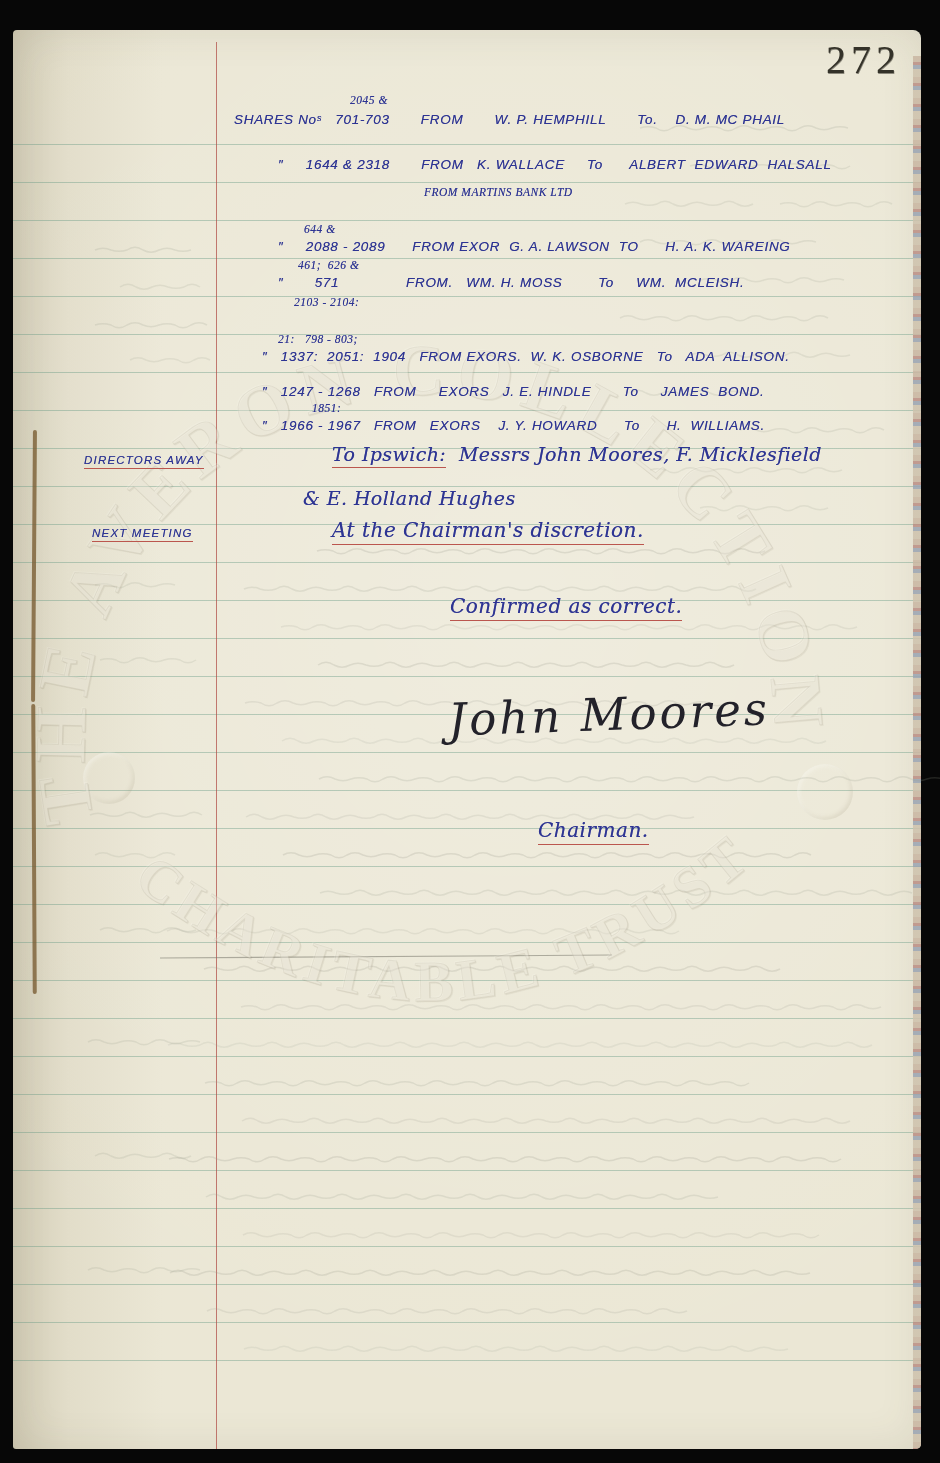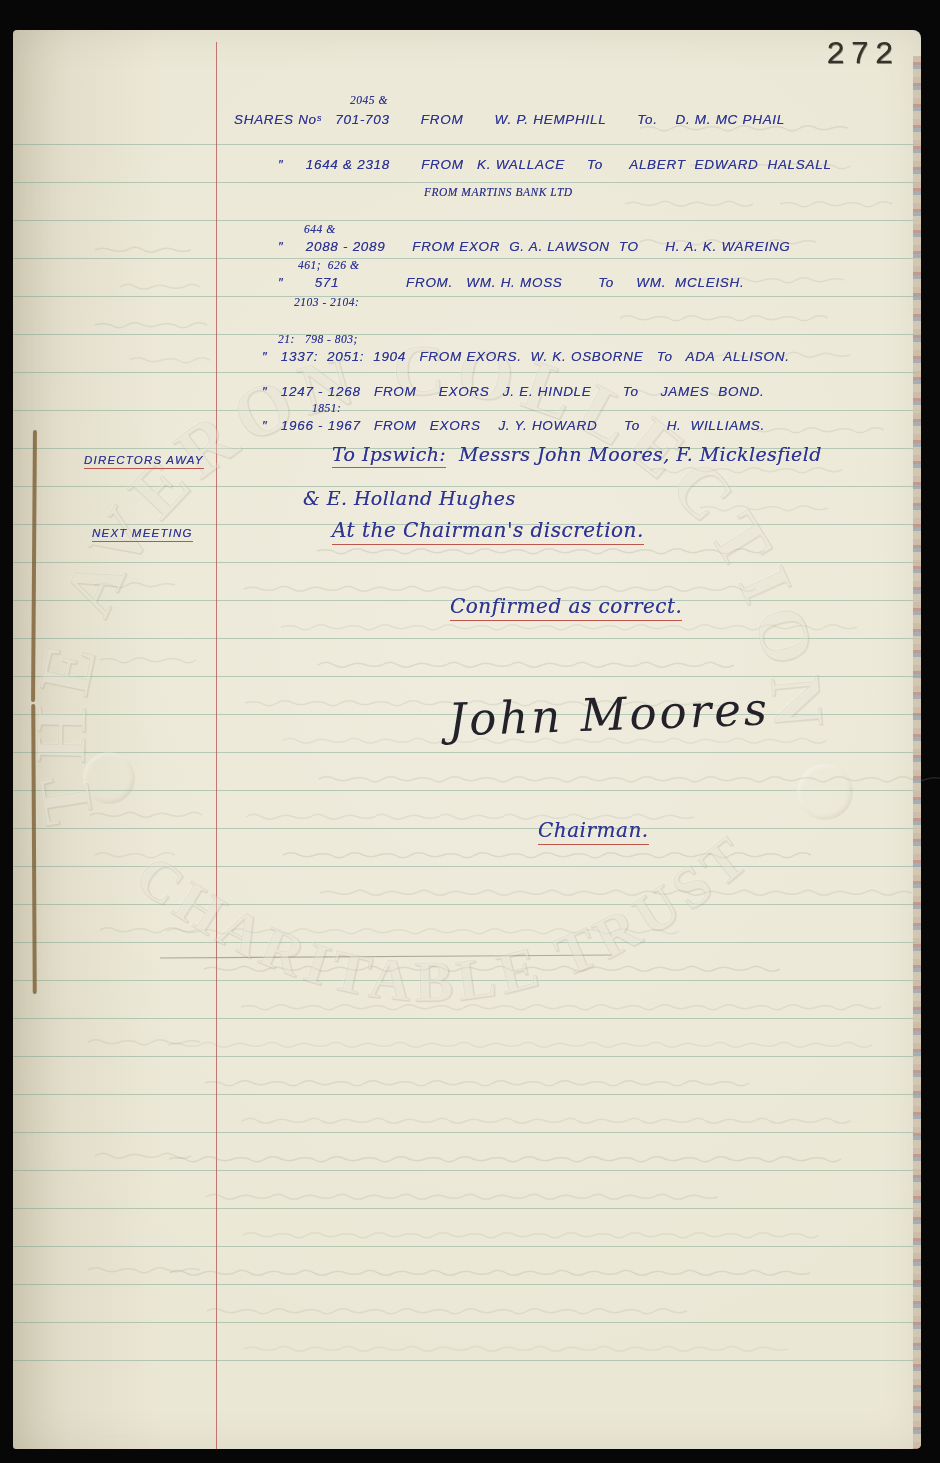--- a/index.html
+++ b/index.html
@@ -43,21 +43,21 @@
        text-shadow:0 0 .5px rgba(45,52,147,.65);}
   .caps{font-size:13.5px;letter-spacing:.7px;}
   .small{font-size:11.5px;letter-spacing:.5px;font-family:Liberation Serif, serif;}
   .mlabel{font-size:11.5px;letter-spacing:1.2px;}
   .script{font-family:"DejaVu Serif",serif;font-size:19px;letter-spacing:.4px;}
   .script2{font-family:"DejaVu Serif",serif;font-size:20px;letter-spacing:.5px;text-align:right;}
   .ru{border-bottom:1.6px solid #bb564e;padding-bottom:2px;}
   #signature{font-family:"DejaVu Serif",serif;font-size:45px;color:#23222a;font-style:italic;
        letter-spacing:3px;transform:rotate(-2deg);text-shadow:none;}
   #page-number{position:absolute;left:826px;top:36px;color:#343229;
-       font-family:Liberation Mono, monospace;font-size:32px;letter-spacing:5px;
+       font-family:Liberation Serif, serif;font-size:40px;letter-spacing:5px;
        text-shadow:.5px .5px 0 rgba(40,38,30,.5);font-style:normal;}
 </style>
 </head>
 <body>
 
 <div id="scan">
   <div id="page">
     <div id="ruling"></div>
     <div id="redline"></div>
     <div class="emboss" id="stamp-l"></div>

